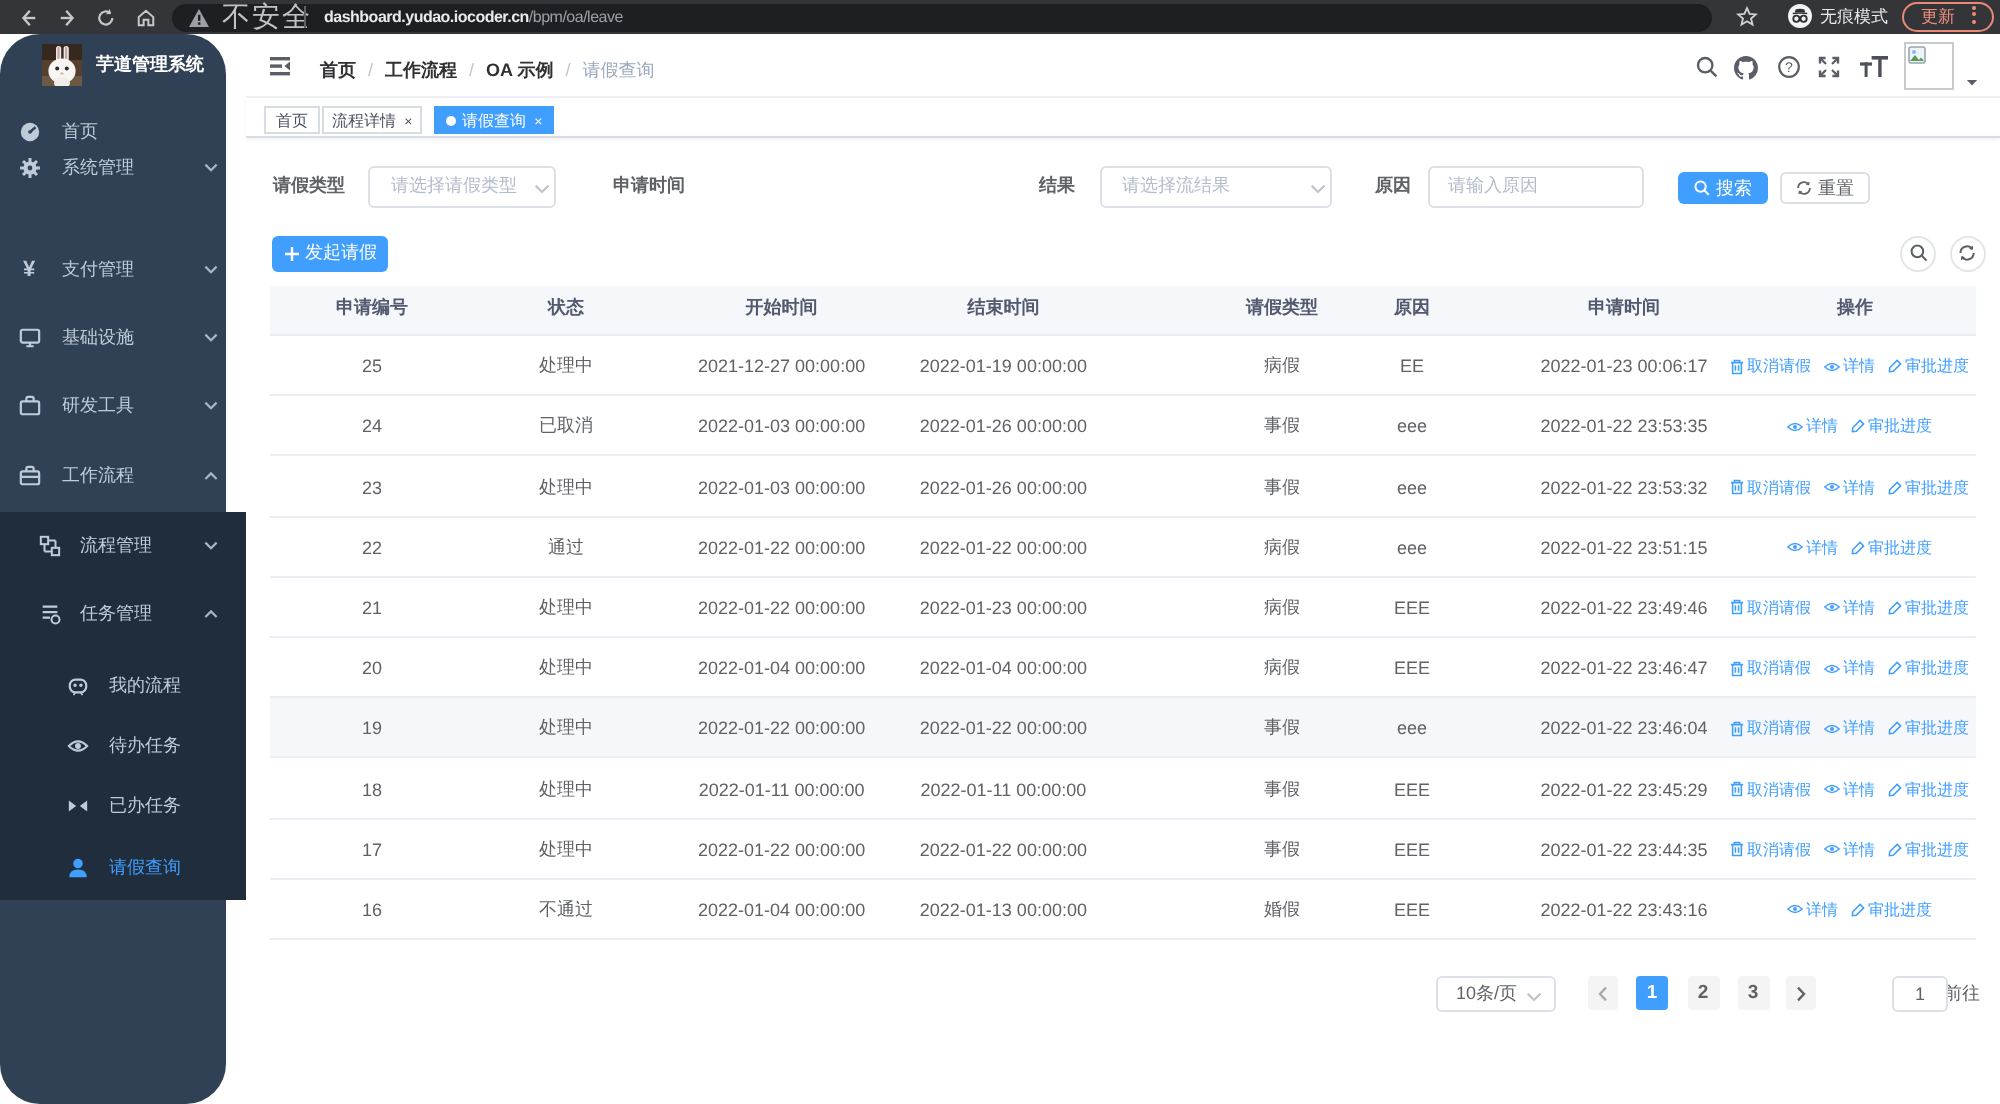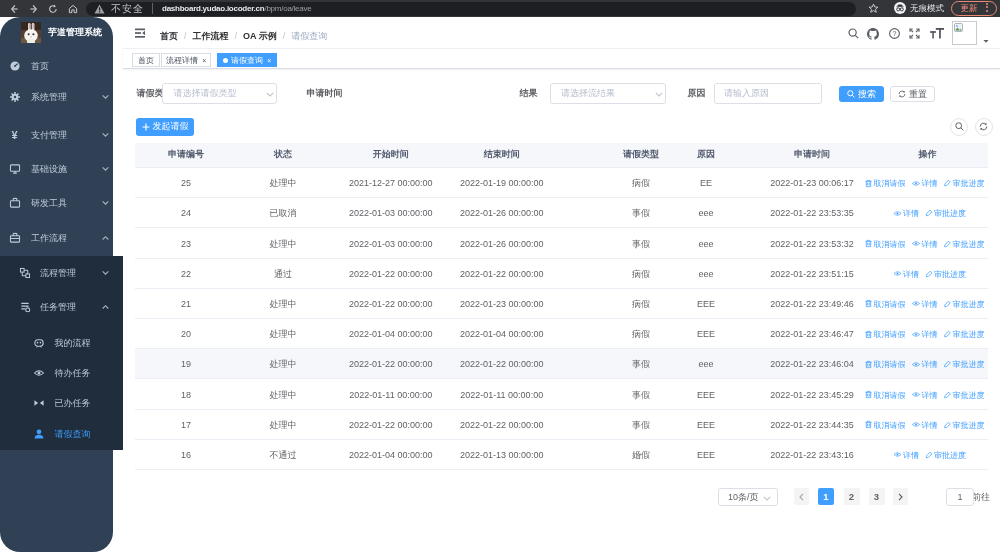--- a/index.html
+++ b/index.html
@@ -65,21 +65,21 @@
         <path d="M7.6 0.6 L8.3 3.3 L5.6 3.5 Z" fill="#c6c8ca"></path>
       </svg>
   <svg class="abs" style="left:68px;top:3.5px" width="10" height="10" viewBox="0 0 11 11">
         <path d="M1.5 5 L5.5 1.5 L9.5 5 V9.5 H6.8 V6.5 H4.2 V9.5 H1.5 Z" stroke="#c6c8ca" stroke-width="1.1" fill="none"></path>
       </svg>
   <svg class="abs" style="left:94px;top:3.5px" width="11" height="10" viewBox="0 0 11 10">
         <path d="M5.5 0.5 L10.5 9.5 H0.5 Z" fill="#9aa0a6"></path>
         <rect x="5" y="3.4" width="1.2" height="3" fill="#1e1f22"></rect>
         <rect x="5" y="7.2" width="1.2" height="1.2" fill="#1e1f22"></rect>
       </svg>
-  <div class="abs" style="left:111px;top:2px;font-size:10px;letter-spacing:1px;color:#c0c3c6;line-height:13px;">不安全</div>
+  <div class="abs" style="left:111px;top:2px;font-size:14px;letter-spacing:1px;color:#c0c3c6;line-height:13px;">不安全</div>
   <div class="abs" style="left:152px;top:2.5px;width:1px;height:11px;background:#5f6368;"></div>
   <div class="abs" style="left:162px;top:2.5px;font-size:8px;color:#e8eaed;font-weight:600;line-height:12px;letter-spacing:-0.25px;">dashboard.yudao.iocoder.cn<span style="color:#9aa0a6;font-weight:400;">/bpm/oa/leave</span></div>
   <svg class="abs" style="left:868px;top:3px" width="11" height="11" viewBox="0 0 12 12">
         <path d="M6 1.2 L7.4 4.3 L10.8 4.6 L8.2 6.8 L9 10.1 L6 8.3 L3 10.1 L3.8 6.8 L1.2 4.6 L4.6 4.3 Z" stroke="#d0d3d6" stroke-width="1" fill="none"></path>
       </svg>
   <svg class="abs" style="left:893.5px;top:2px" width="12" height="12" viewBox="0 0 14 14">
         <circle cx="7" cy="7" r="7" fill="#f1f3f4"></circle>
         <path d="M4.4 3.2 Q7 2.4 9.6 3.2 L10 5 Q7 4.5 4 5 Z" fill="#2e3134"></path>
         <path d="M2.8 5.6 Q7 4.8 11.2 5.6" stroke="#2e3134" stroke-width="0.9" fill="none"></path>
         <circle cx="4.9" cy="8.6" r="1.8" fill="none" stroke="#2e3134" stroke-width="1.1"></circle>
@@ -116,21 +116,21 @@
   <div class="abs" style="left:48px;top:7px;font-size:9px;font-weight:700;color:#ffffff;line-height:16px;">芋道管理系统</div>
 
   <div class="m-item" style="top:32px;">
     <svg class="m-ico" style="left:14.5px" width="11" height="11" viewBox="0 0 12 12">
           <circle cx="6" cy="6" r="5" fill="#bfcbd9"></circle>
           <path d="M6 6 L9 3.4" stroke="#304156" stroke-width="1.3"></path>
           <circle cx="6" cy="6" r="1" fill="#304156"></circle>
         </svg>
     <span class="m-txt" style="left:31px;">首页</span>
   </div>
-  <div class="m-item" style="top:63px;">
+  <div class="m-item" style="top:50px;">
     <svg class="m-ico" style="left:14.5px" width="11" height="11" viewBox="0 0 12 12">
           <circle cx="6" cy="6" r="3.6" fill="#bfcbd9"></circle>
           <g stroke="#bfcbd9" stroke-width="1.6">
             <path d="M6 0.6 V3 M6 9 V11.4 M0.6 6 H3 M9 6 H11.4 M2.2 2.2 L3.9 3.9 M8.1 8.1 L9.8 9.8 M9.8 2.2 L8.1 3.9 M3.9 8.1 L2.2 9.8"></path>
           </g>
           <circle cx="6" cy="6" r="1.3" fill="#304156"></circle>
         </svg>
     <span class="m-txt" style="left:31px;">系统管理</span>
     <svg class="m-car" width="7" height="5" viewBox="0 0 7 5">
           <path d="M0.7 0.8 L3.5 3.6 L6.3 0.8" stroke="#aab5c3" stroke-width="1.1" fill="none"></path>
@@ -270,21 +270,21 @@
       </svg>
 </div>
 
 <div id="tags">
   <div class="tag" style="left:9px;">首页</div>
   <div class="tag" style="left:38px;padding:0 4px;">流程详情&nbsp;<span style="font-size:7px;">&nbsp;×</span></div>
   <div class="tag active" style="left:94px;"><span style="display:inline-block;width:5px;height:5px;border-radius:50%;background:#fff;margin-right:3px;vertical-align:0.5px;"></span>请假查询&nbsp;<span style="font-size:7px;">&nbsp;×</span></div>
 </div>
 
 <div class="flabel" style="left:136.5px;">请假类型</div>
-<div class="finput" style="left:162px;width:115px;">
+<div class="finput" style="left:184px;width:94px;">
   <span class="ph" style="left:10.5px;">请选择请假类型</span>
   <svg class="abs" style="right:2px;top:8px" width="8" height="5" viewBox="0 0 8 5">
         <path d="M0.8 0.8 L4 4 L7.2 0.8" stroke="#c0c4cc" stroke-width="1.1" fill="none"></path>
       </svg>
 </div>
 <div class="flabel" style="left:306.5px;">申请时间</div>
 <div class="flabel" style="left:519.5px;">结果</div>
 <div class="finput" style="left:550px;width:116px;">
   <span class="ph" style="left:10px;">请选择流结果</span>
   <svg class="abs" style="right:2px;top:8px" width="8" height="5" viewBox="0 0 8 5">

